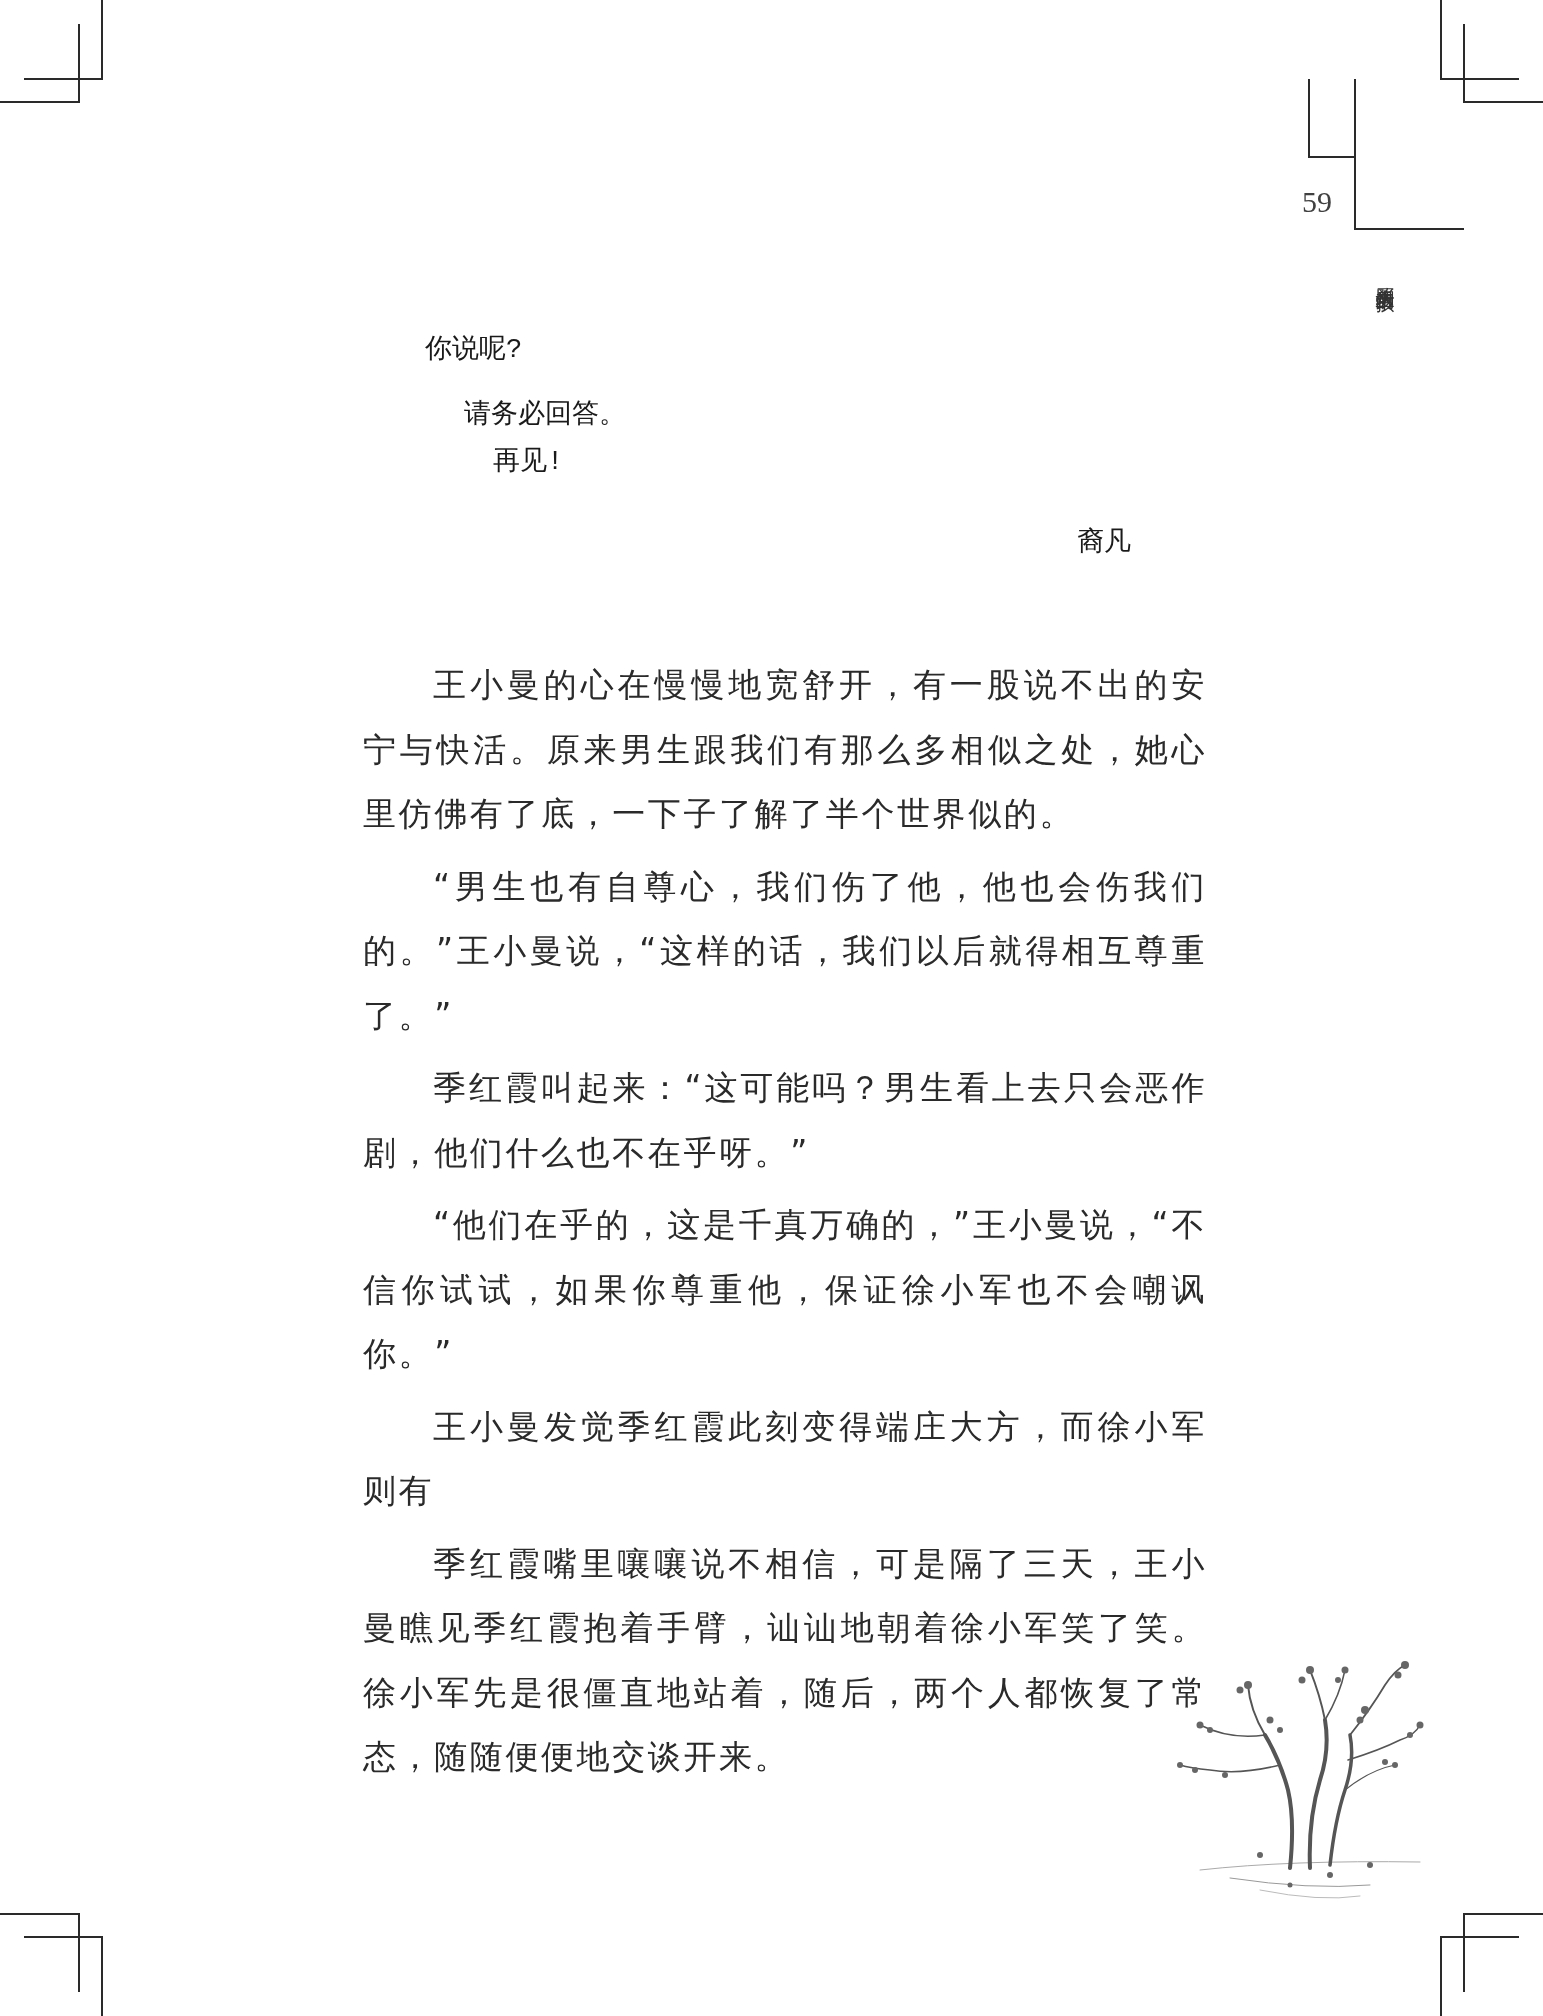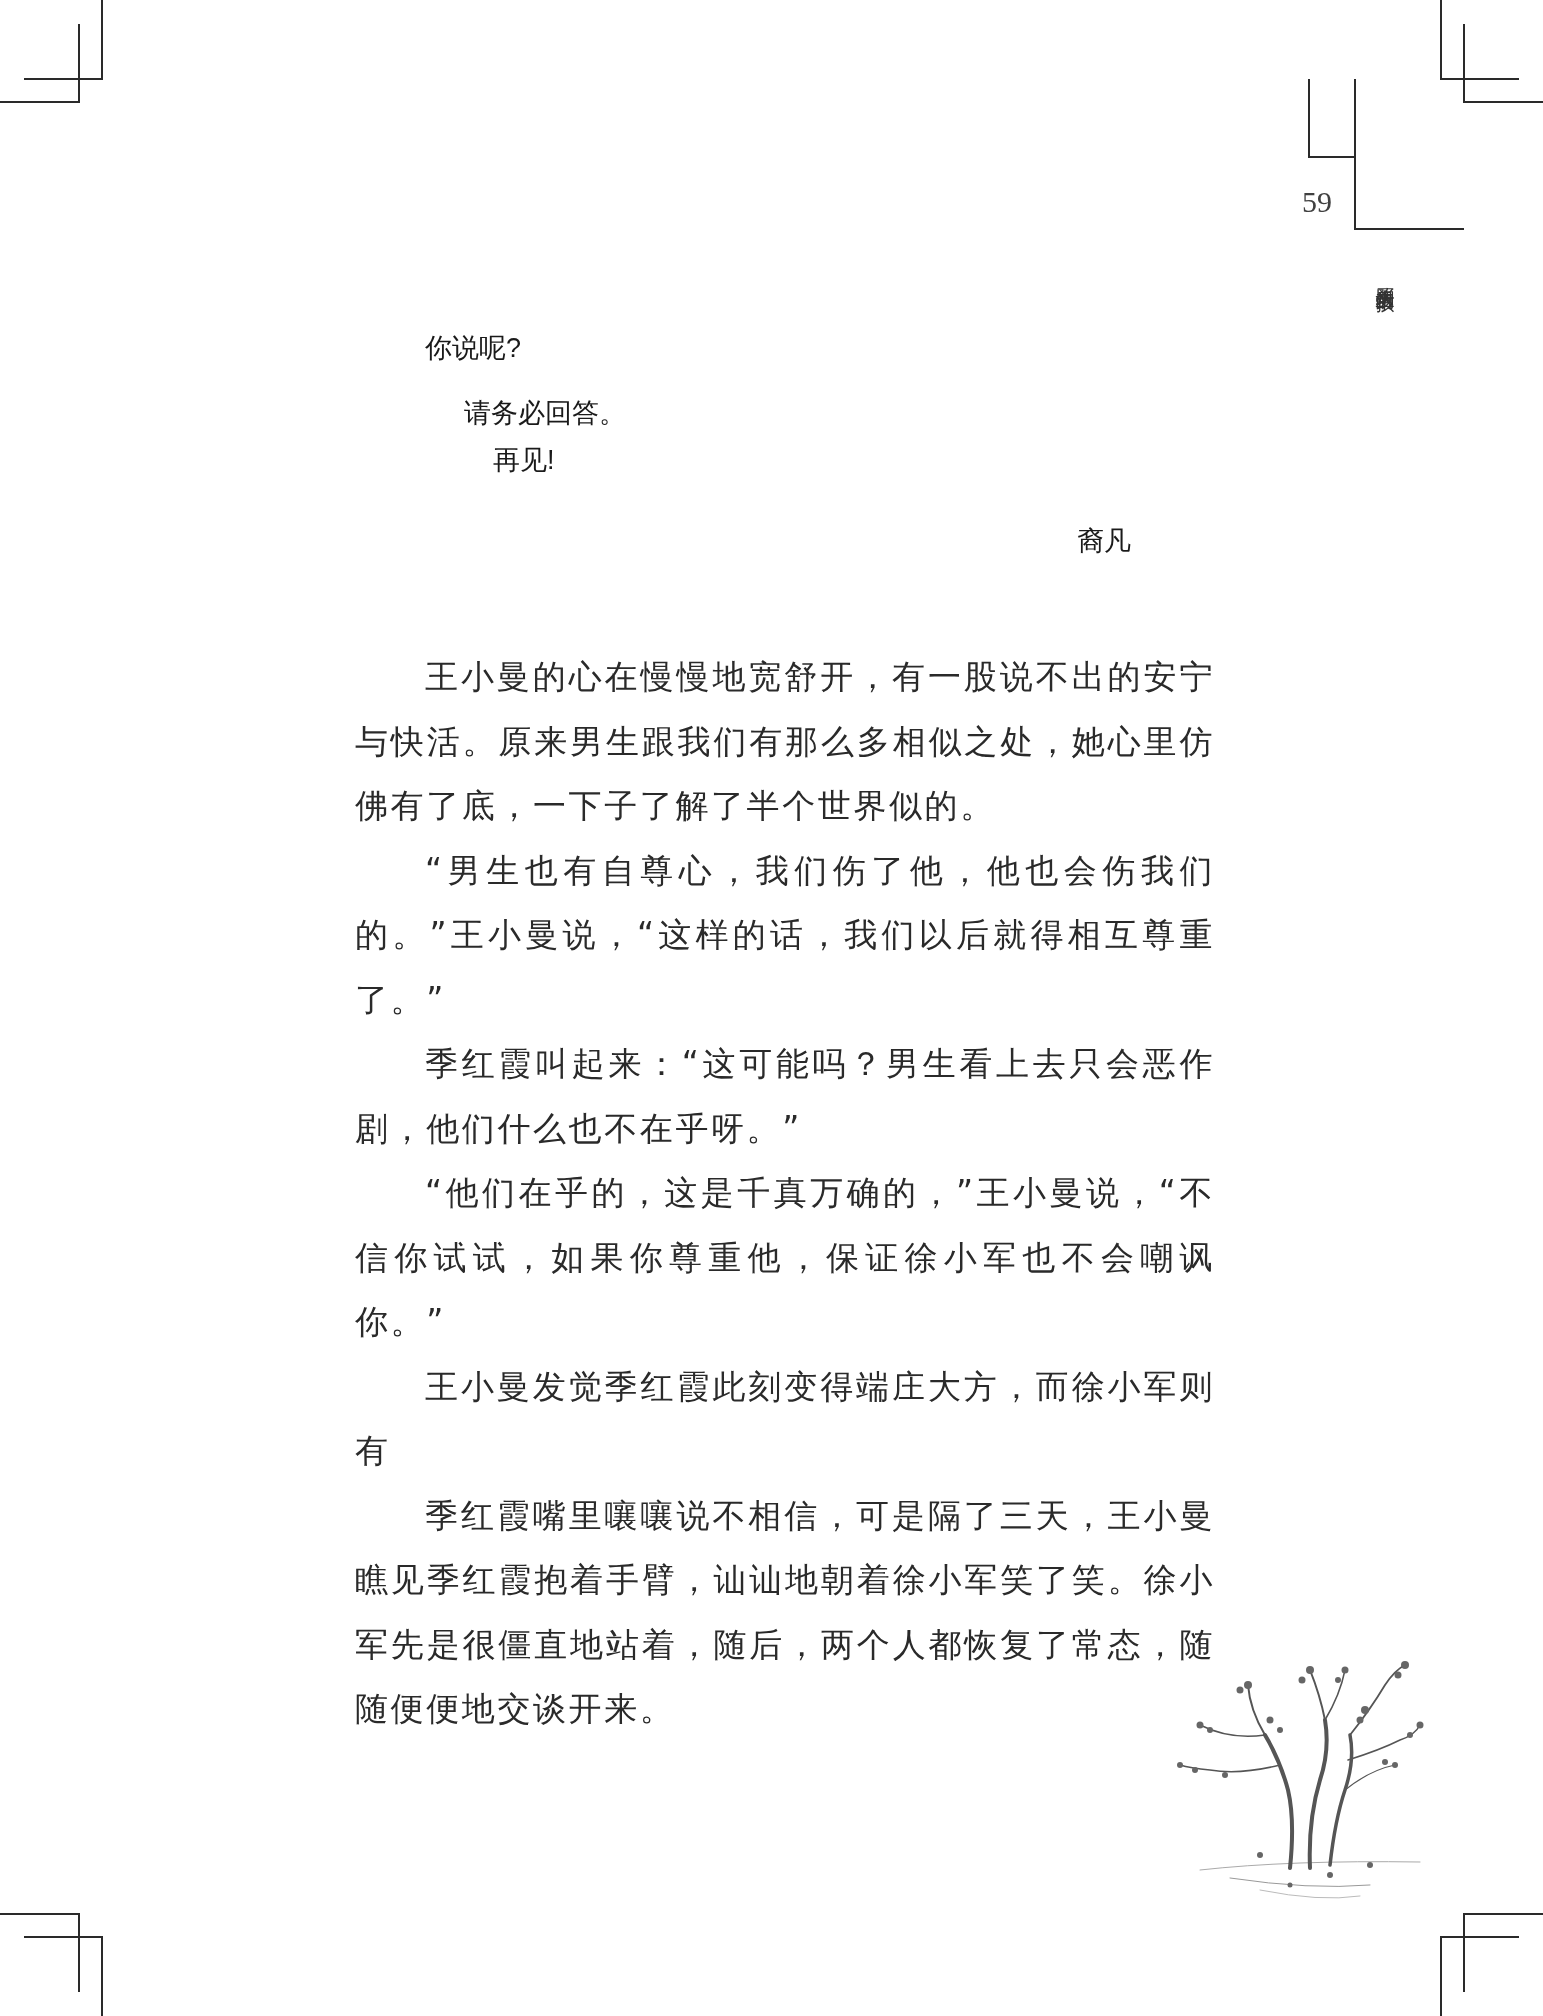--- a/index.html
+++ b/index.html
@@ -2,23 +2,23 @@
 <html><head>
 <meta charset="utf-8">
 <style>
   html, body { margin: 0; padding: 0; background: #ffffff; }
   body { width: 1543px; height: 2016px; position: relative; overflow: hidden; font-family: "DejaVu Sans", sans-serif; color: #222; }
   .crop { position: absolute; background: #2a2a2a; }
   .h { height: 2px; }
   .v { width: 2px; }
   .page-number { position: absolute; left: 1302px; top: 185px; font-family: "Liberation Serif", "DejaVu Serif", serif; font-size: 30px; color: #404040; }
   .running-title { position: absolute; left: 1372px; top: 272px; width: 26px; font-size: 19px; line-height: 24.5px; color: #333; writing-mode: vertical-rl; text-orientation: upright; letter-spacing: 1px; }
-  .letter { position: absolute; font-family: Liberation Sans, sans-serif; font-size: 27px; color: #1a1a1a; }
+  .letter { position: absolute; font-family: Liberation Mono, monospace; font-size: 27px; color: #1a1a1a; }
   .body-text { position: absolute; left: 355px; top: 645px; width: 860px; font-size: 33px; line-height: 64.5px; color: #2a2a2a; letter-spacing: 2.6px; }
-  .body-text p { margin: 0; text-indent: 70px; text-align: justify; }
+  .body-text p { margin: 8px; text-indent: 70px; text-align: justify; }
   .tree { position: absolute; left: 1170px; top: 1640px; width: 300px; height: 300px; }
 </style>
 </head>
 <body>
 
 <div class="crop v" style="left:101px;top:0;height:79px;"></div>
 <div class="crop h" style="left:24px;top:78px;width:79px;"></div>
 <div class="crop v" style="left:78px;top:24px;height:79px;"></div>
 <div class="crop h" style="left:0;top:101px;width:79px;"></div>
 

